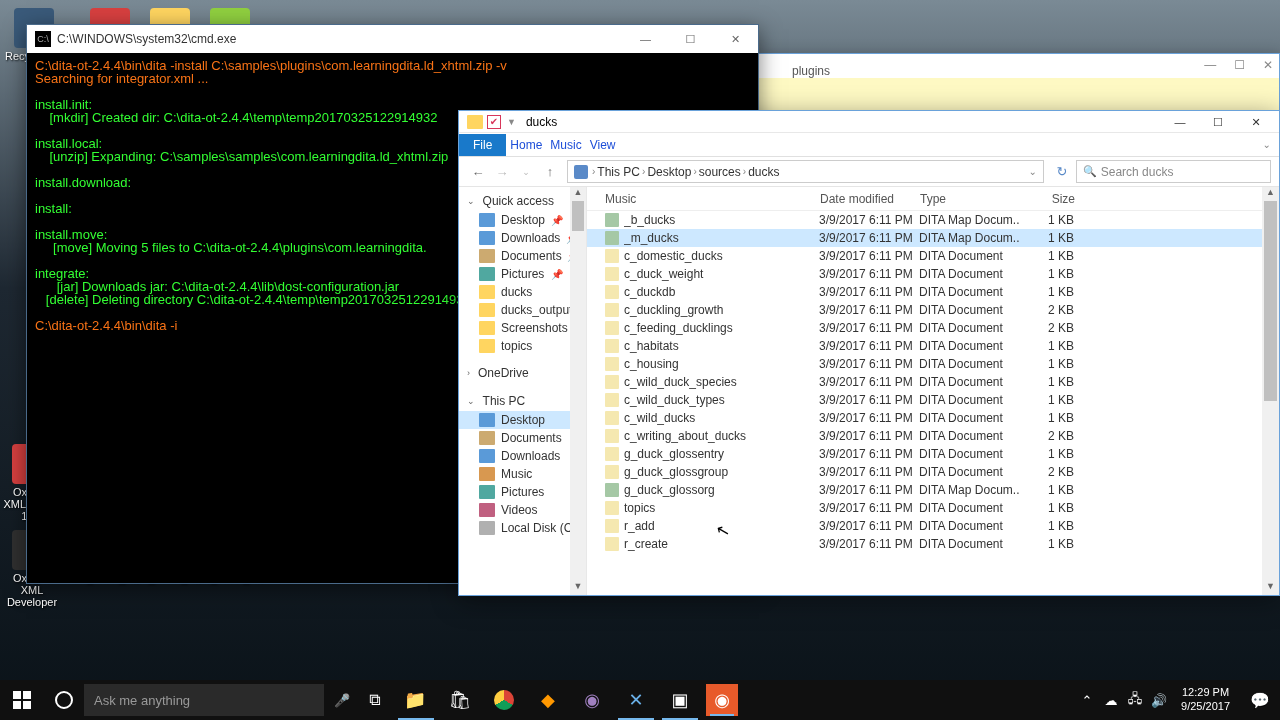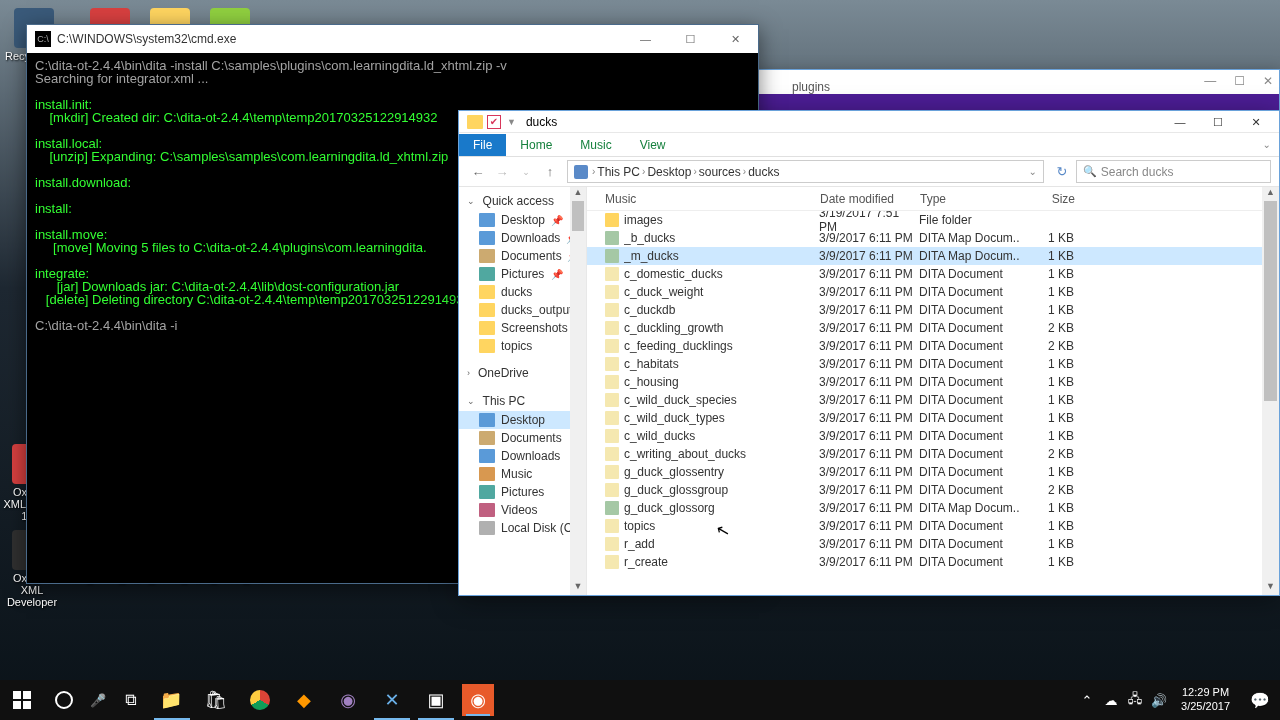--- a/index.html
+++ b/index.html
@@ -14,40 +14,40 @@
 .dark-app{background:#303030}
 .green-play{background:#90d040;color:#2a5010}
 
 
 .cmd-window{position:absolute;left:26px;top:24px;width:733px;height:560px;background:#000;border:1px solid #4a6a8a;box-shadow:0 5px 20px rgba(0,0,0,0.5)}
 .cmd-title{height:28px;background:#fff;display:flex;align-items:center;padding:0 8px;font-size:12px;color:#333;position:relative}
 .cmd-title-ico{width:16px;height:16px;background:#000;margin-right:6px;display:inline-flex;align-items:center;justify-content:center;color:#aaa;font-size:9px}
 .cmd-ctrls{position:absolute;right:0;top:0;display:flex}
 .cmd-ctrl{width:45px;height:28px;display:flex;align-items:center;justify-content:center;font-size:11px;color:#666}
 .cmd-body{padding:6px 8px;font-family:'Consolas',monospace;font-size:13px;color:#33ff33;line-height:1.0;white-space:pre}
-.cmd-body .w{color:#a3a3a3}
-
-
-.bg-explorer{position:absolute;left:755px;top:69px;width:525px;height:60px;background:#4c1d95;border:1px solid #6aa2da;box-shadow:0 3px 15px rgba(0,0,0,0.3)}
+.cmd-body .w{color:#f97316}
+
+
+.bg-explorer{position:absolute;left:755px;top:53px;width:525px;height:60px;background:#fef9c3;border:1px solid #6aa2da;box-shadow:0 3px 15px rgba(0,0,0,0.3)}
 .bg-tabs{height:24px;display:flex;align-items:end;padding:4px 6px 0;background:#fff;font-size:12px;color:#555}
 .bg-tabs span{padding:0 30px}
 .bg-ctrls{position:absolute;right:6px;top:4px;display:flex;gap:18px;font-size:12px;color:#888}
 
 
 .explorer{position:absolute;left:458px;top:110px;width:822px;height:486px;background:#fff;border:1px solid #6aa2da;box-shadow:0 5px 25px rgba(0,0,0,0.4);display:flex;flex-direction:column}
 .exp-title{height:22px;background:#fff;display:flex;align-items:center;padding:0 8px;font-size:12px;border-bottom:1px solid #e8e8e8;position:relative}
 .exp-title-ico{width:16px;height:14px;background:#ffd560;border-radius:1px;margin-right:4px}
 .exp-title .chk{width:14px;height:14px;border:1px solid #d8365a;margin-right:6px;display:flex;align-items:center;justify-content:center;color:#d8365a;font-size:10px}
 .exp-title .down{color:#888;margin-right:4px;font-size:9px}
 .exp-win-ctrls{position:absolute;right:4px;top:0;display:flex}
 .exp-win-ctrl{width:38px;height:22px;display:flex;align-items:center;justify-content:center;font-size:11px;color:#333}
 
 .ribbon{height:24px;display:flex;align-items:center;font-size:12px;border-bottom:1px solid #e0e0e0}
 .ribbon .file{background:#1979ca;color:#fff;padding:4px 14px}
-.ribbon .tab{padding:4px 14px;color:#15803d}
+.ribbon .tab{padding:4px 4px;color:#1d4ed8}
 .ribbon .expand{margin-left:auto;margin-right:8px;color:#888;font-size:10px}
 
 .addrbar{height:30px;display:flex;align-items:center;padding:0 8px;gap:2px;border-bottom:1px solid #e5e5e5}
 .nav-btn{width:22px;height:22px;display:flex;align-items:center;justify-content:center;color:#666;font-size:13px}
 .nav-btn.disabled{color:#bbb}
 .breadcrumb{flex:1;height:23px;border:1px solid #ccc;display:flex;align-items:center;padding:0 6px;font-size:12px;color:#333;gap:2px;margin:0 4px}
 .breadcrumb .sep{color:#888;font-size:10px}
 .bc-ico{width:14px;height:14px;background:#5a8ac8;border-radius:2px;margin-right:2px}
 .refresh{width:24px;height:23px;display:flex;align-items:center;justify-content:center;color:#5a8ac8;font-size:13px}
 .search{width:195px;height:23px;border:1px solid #ccc;display:flex;align-items:center;padding:0 6px;font-size:12px;color:#888}
@@ -361,27 +361,20 @@
     </div>
     <div class="filepane">
       <div class="cols">
         <div class="col-name">Music</div>
         <div class="col-date">Date modified</div>
         <div class="col-type">Type</div>
         <div class="col-size">Size</div>
       </div>
       <div class="rows" id="file-rows">
           <div class="row">
-            <span class="fico ico-folder"></span>
-            <span class="fn">images</span>
-            <span class="fd">3/19/2017 7:51 PM</span>
-            <span class="ft">File folder</span>
-            <span class="fs"></span>
-          </div>
-          <div class="row">
             <span class="fico ico-ditamap"></span>
             <span class="fn">_b_ducks</span>
             <span class="fd">3/9/2017 6:11 PM</span>
             <span class="ft">DITA Map Docum...</span>
             <span class="fs">1 KB</span>
           </div>
           <div class="row sel">
             <span class="fico ico-ditamap"></span>
             <span class="fn">_m_ducks</span>
             <span class="fd">3/9/2017 6:11 PM</span>
@@ -523,37 +516,40 @@
   <div class="start">
       <div class="win-logo">
         <div></div>
         <div></div>
         <div></div>
         <div></div>
       </div>
     </div>
   <div class="cortana">
       <div class="cort-ring"></div>
+    </div>
+  <div class="search-tb">
+      <span>Ask me anything</span>
     </div>
   <div class="mic">🎤</div>
   <div class="taskview">⧉</div>
   <div class="tb-ico act" style="color:#ffd560">📁</div>
   <div class="tb-ico">🛍</div>
   <div class="tb-ico">
       <span style="width:20px;height:20px;border-radius:50%;background:conic-gradient(#db4437 0 120deg,#0f9d58 120deg 240deg,#ffcd40 240deg 360deg);display:inline-block"></span>
     </div>
   <div class="tb-ico" style="color:#ff9800">◆</div>
   <div class="tb-ico" style="color:#a080c0">◉</div>
   <div class="tb-ico act" style="color:#6ab0e8">✕</div>
   <div class="tb-ico act">▣</div>
   <div class="tb-ico act" style="background:#e85a2a;width:32px;height:32px;margin:4px">◉</div>
   <div class="tray">
     <div class="tray-ico">⌃</div>
     <div class="tray-ico">☁</div>
     <div class="tray-ico">🖧</div>
     <div class="tray-ico">🔊</div>
     <div class="clock">
       <div>12:29 PM</div>
-      <div>3/25/2017</div>
+      <div>9/25/2017</div>
     </div>
     <div class="notif">💬</div>
   </div>
 </div>
 
 </body></html>

